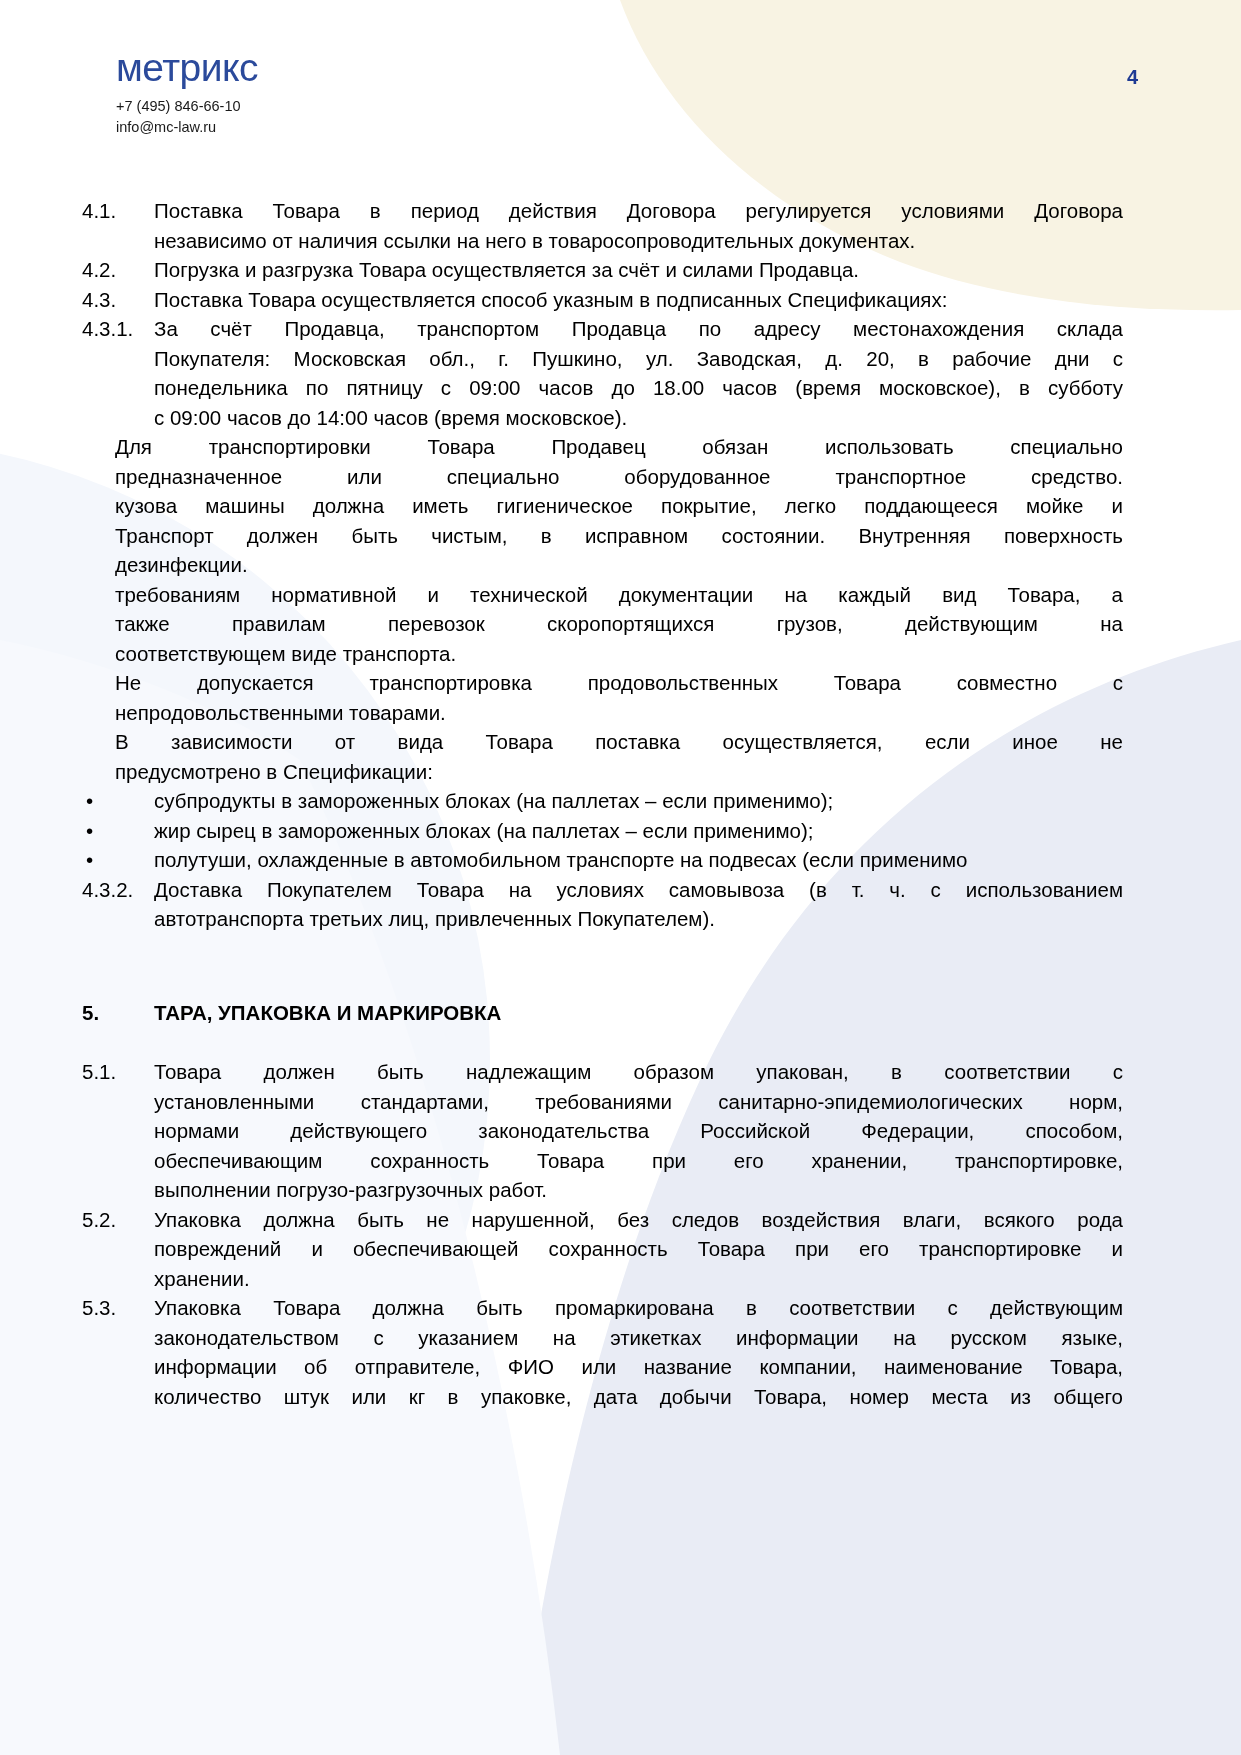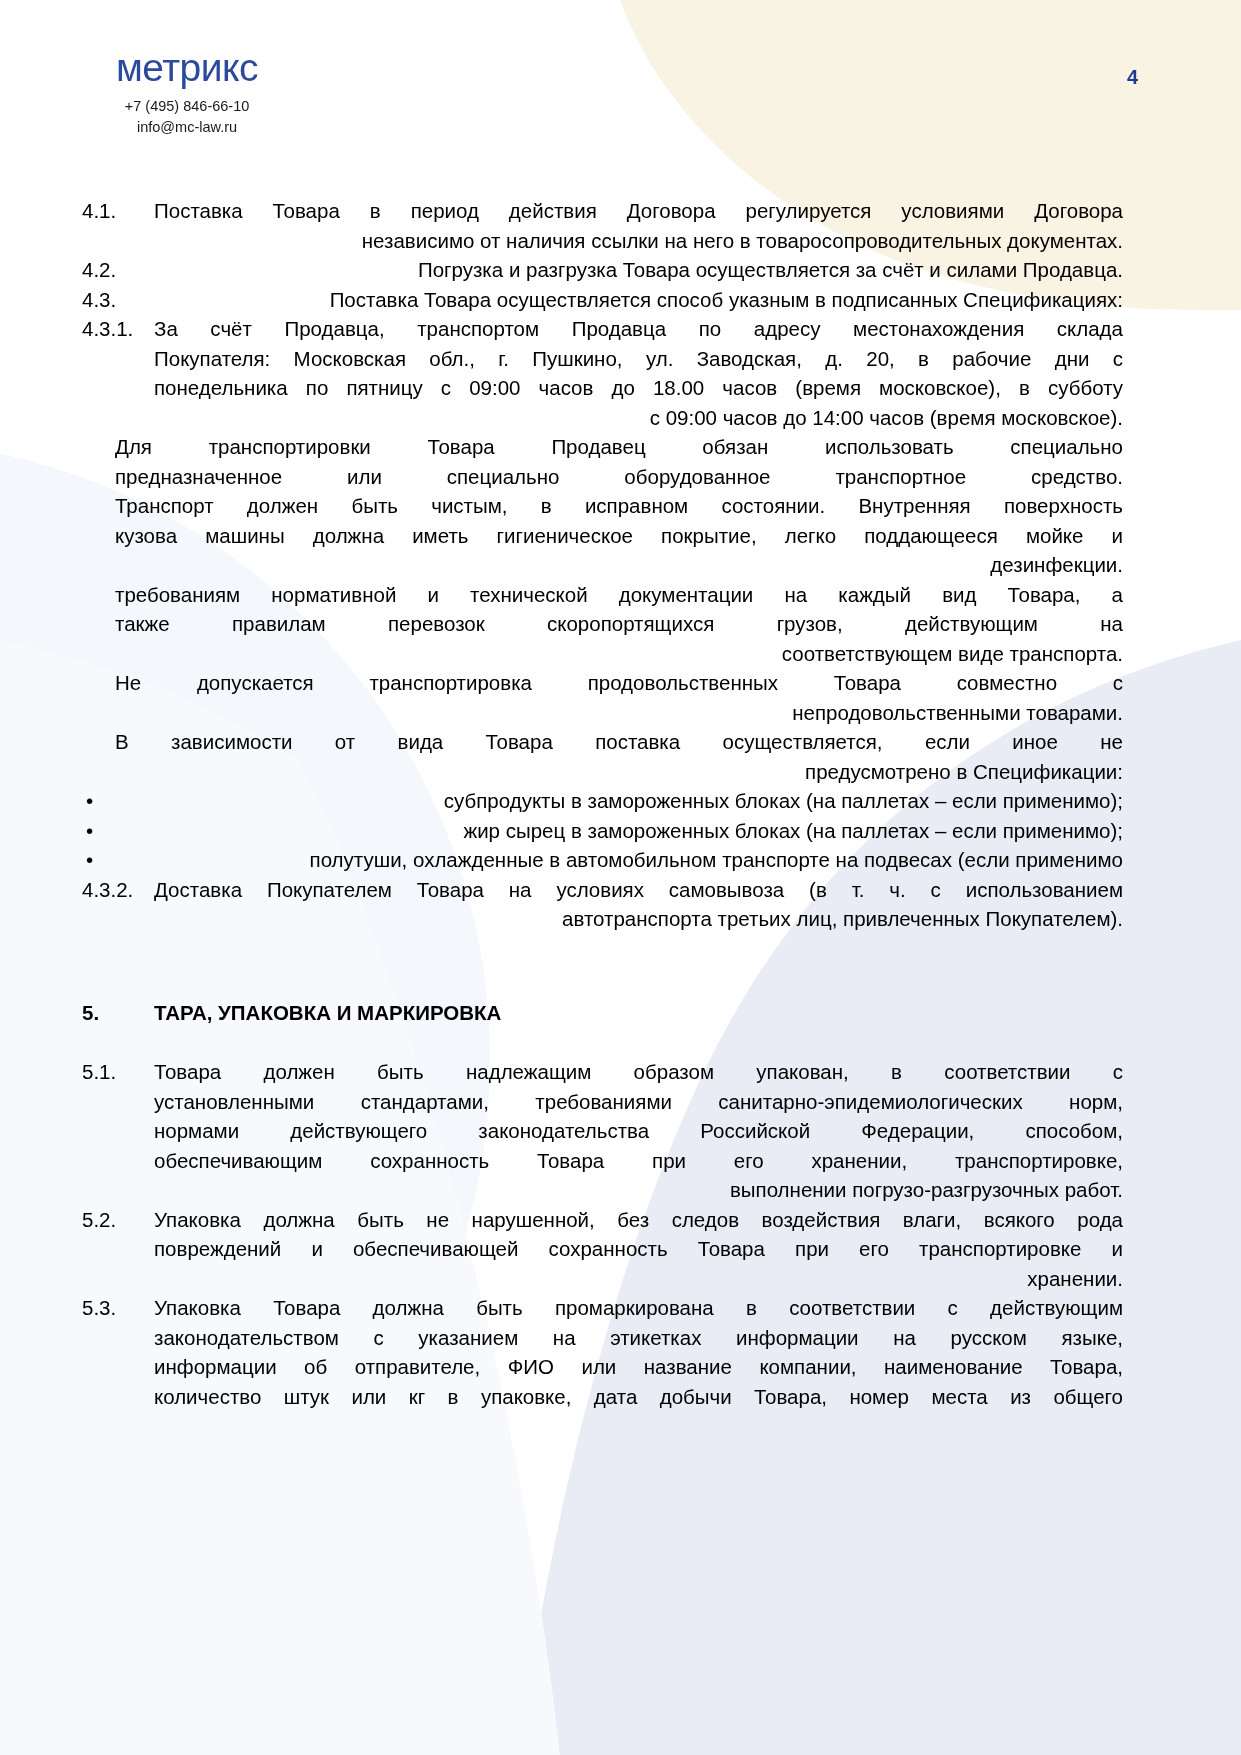--- a/index.html
+++ b/index.html
@@ -36,21 +36,20 @@
     font-weight: 400;
     white-space: nowrap;
     text-align: center;
   }
   .brand-contacts {
     margin-top: 9px;
     font-size: 14.5px;
     color: #1a1a1a;
     line-height: 1.45;
     white-space: nowrap;
-    text-align: center;
   }
   .page-number {
     position: absolute;
     right: 103px;
     top: 66px;
     font-size: 20px;
     font-weight: bold;
     color: #1f3a93;
   }
 
@@ -119,21 +118,21 @@
     margin-bottom: 30px;
   }
   .section-head .clause-num { width: 72px; }
 
   
   .jline {
     display: block;
     text-align: justify;
     text-align-last: justify;
   }
-  .lline { display: block; text-align: right; }
+  .lline { display: block; text-align: left; }
 </style>
 </head>
 <body>
 
 <svg id="deco" viewBox="0 0 1241 1755" preserveAspectRatio="none" aria-hidden="true">
 
   <path d="M 1241,0 L 1241,310 C 1120,312 1000,300 900,262 C 760,208 660,110 620,0 Z" fill="#f8f3e3"></path>
 
   <circle cx="-130" cy="1060" r="620" fill="#f4f7fc"></circle>
 
@@ -184,22 +183,22 @@
       <span class="jline">За счёт Продавца, транспортом Продавца по адресу местонахождения склада</span>
       <span class="jline">Покупателя: Московская обл., г. Пушкино, ул. Заводская, д. 20, в рабочие дни с</span>
       <span class="jline">понедельника по пятницу с 09:00 часов до 18.00 часов (время московское), в субботу</span>
       <span class="lline">с 09:00 часов до 14:00 часов (время московское).</span>
     </div>
   </div>
 
   <div class="para">
     <span class="jline">Для транспортировки Товара Продавец обязан использовать специально</span>
     <span class="jline">предназначенное или специально оборудованное транспортное средство.</span>
+    <span class="jline">кузова машины должна иметь гигиеническое покрытие, легко поддающееся мойке и</span>
     <span class="jline">Транспорт должен быть чистым, в исправном состоянии. Внутренняя поверхность</span>
-    <span class="jline">кузова машины должна иметь гигиеническое покрытие, легко поддающееся мойке и</span>
     <span class="lline">дезинфекции.</span>
   </div>
 
   <div class="para">
     <span class="jline">требованиям нормативной и технической документации на каждый вид Товара, а</span>
     <span class="jline">также правилам перевозок скоропортящихся грузов, действующим на</span>
     <span class="lline">соответствующем виде транспорта.</span>
   </div>
 
   <div class="para">

